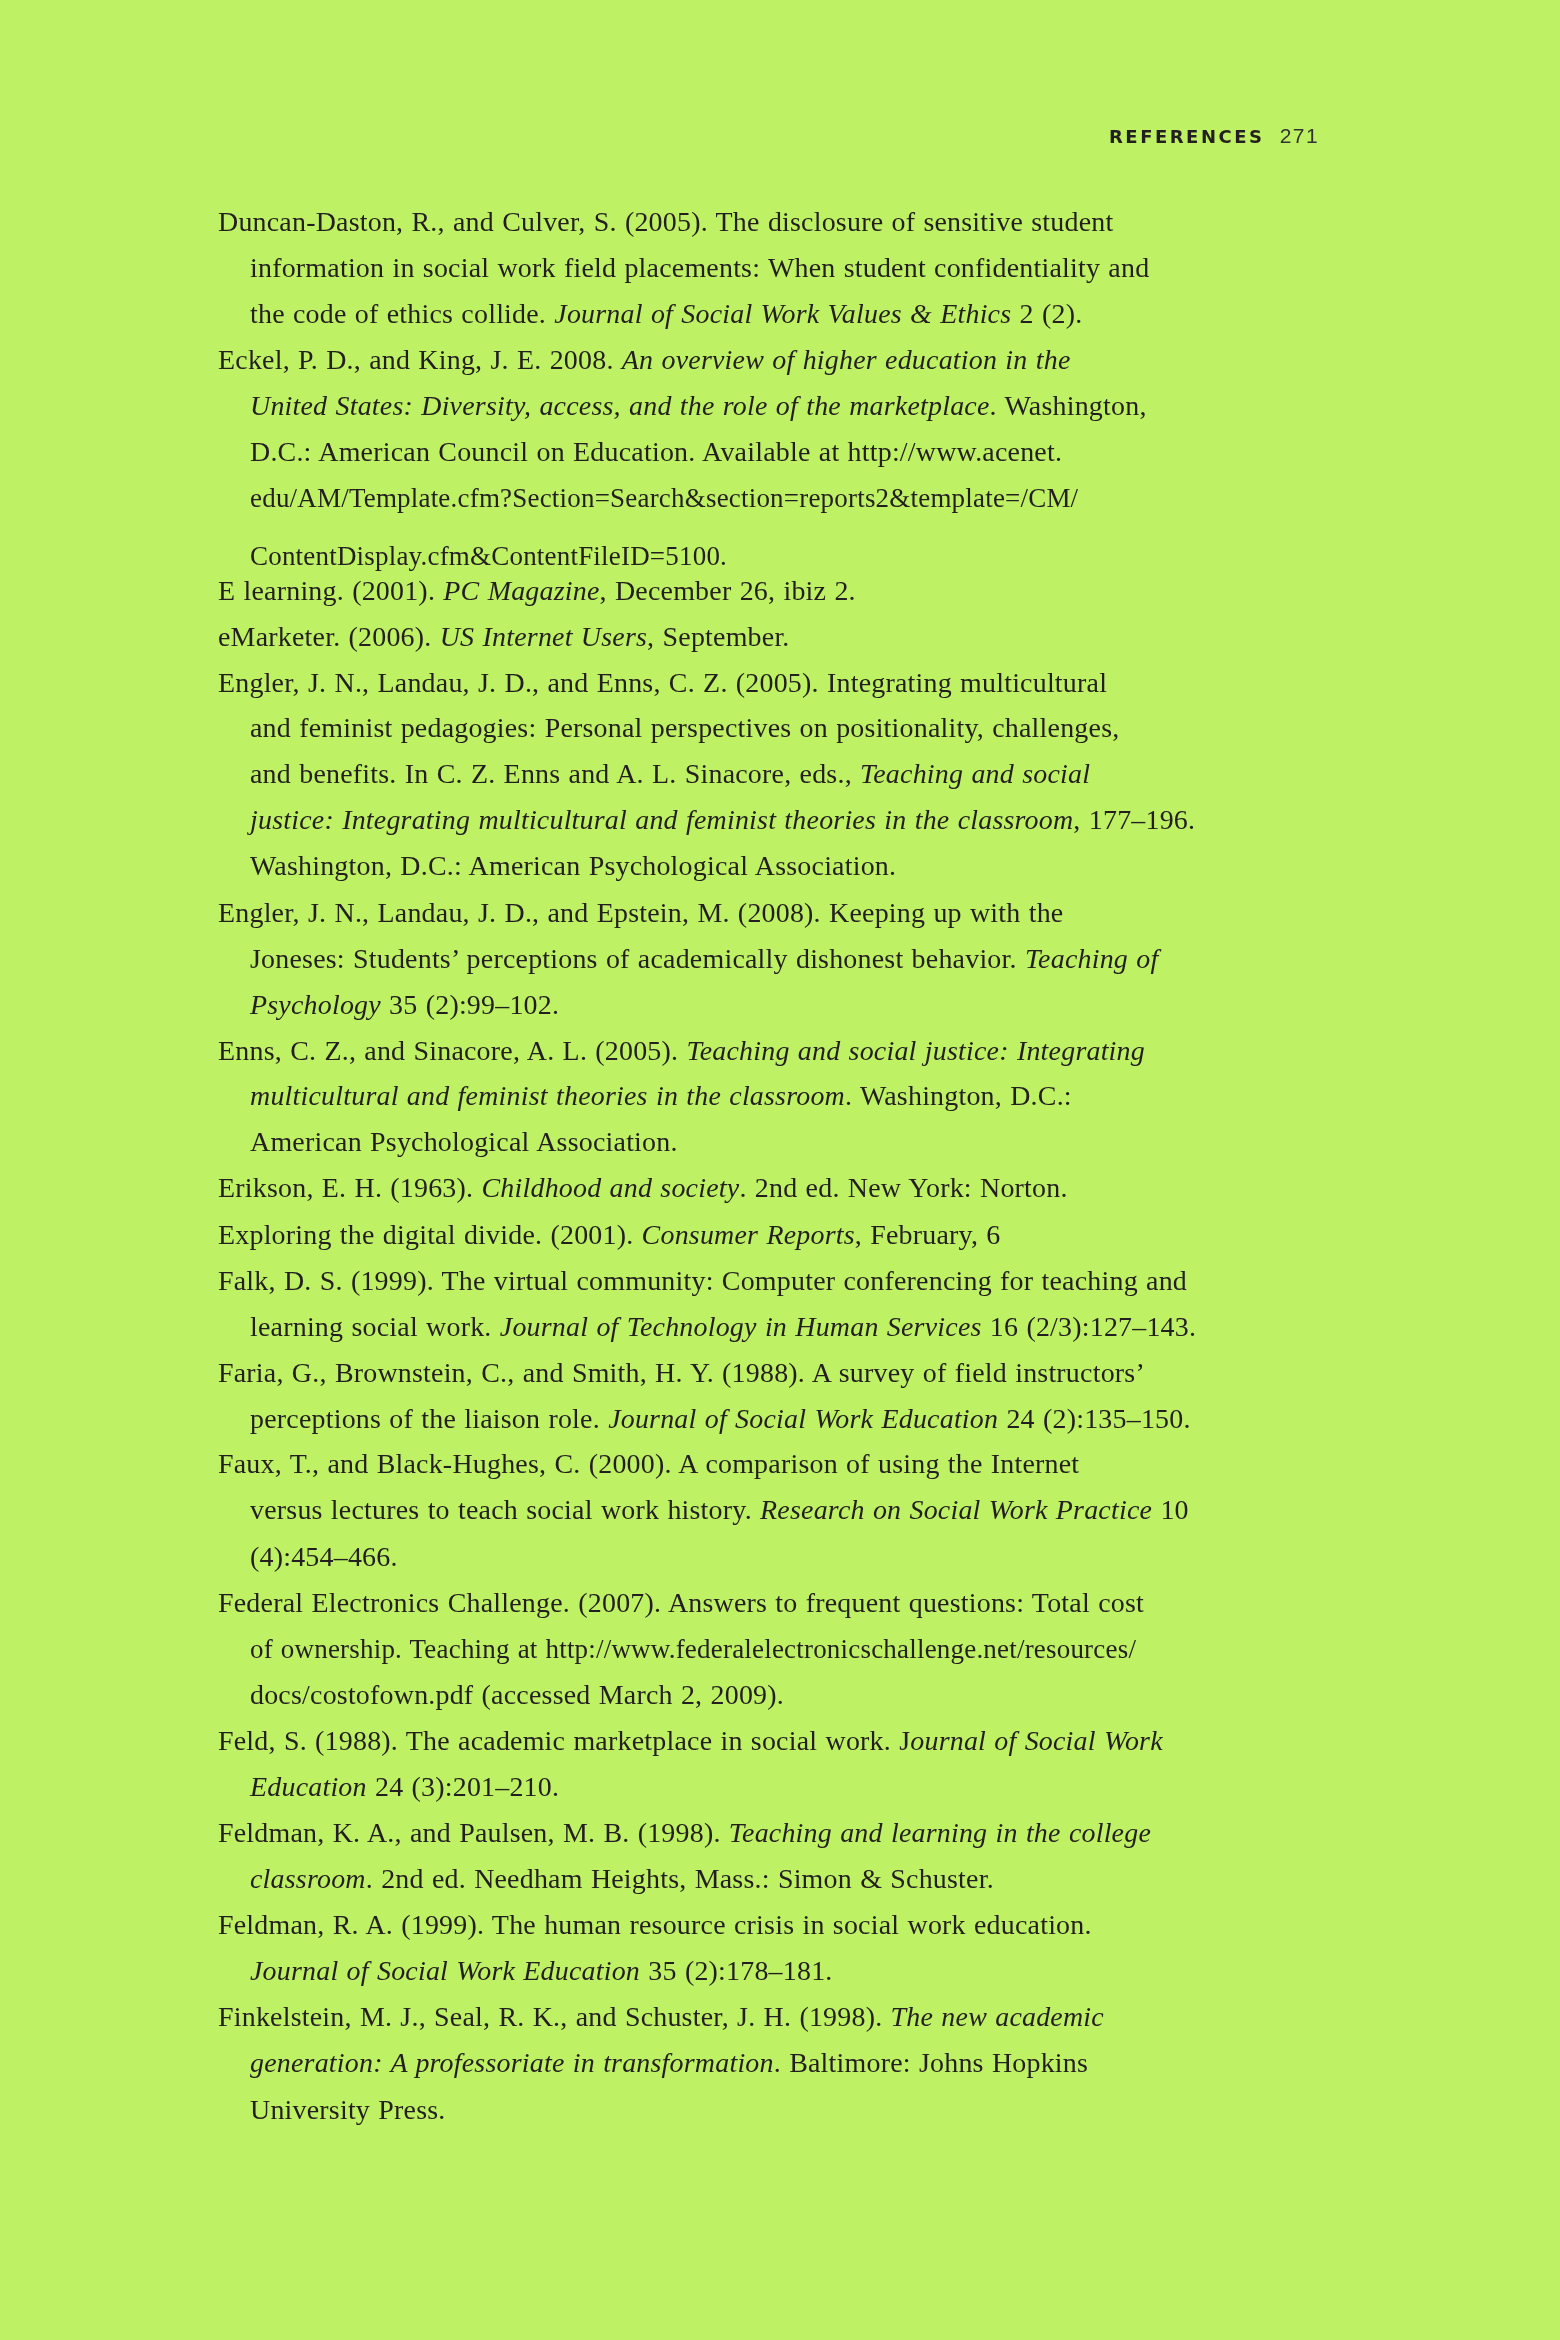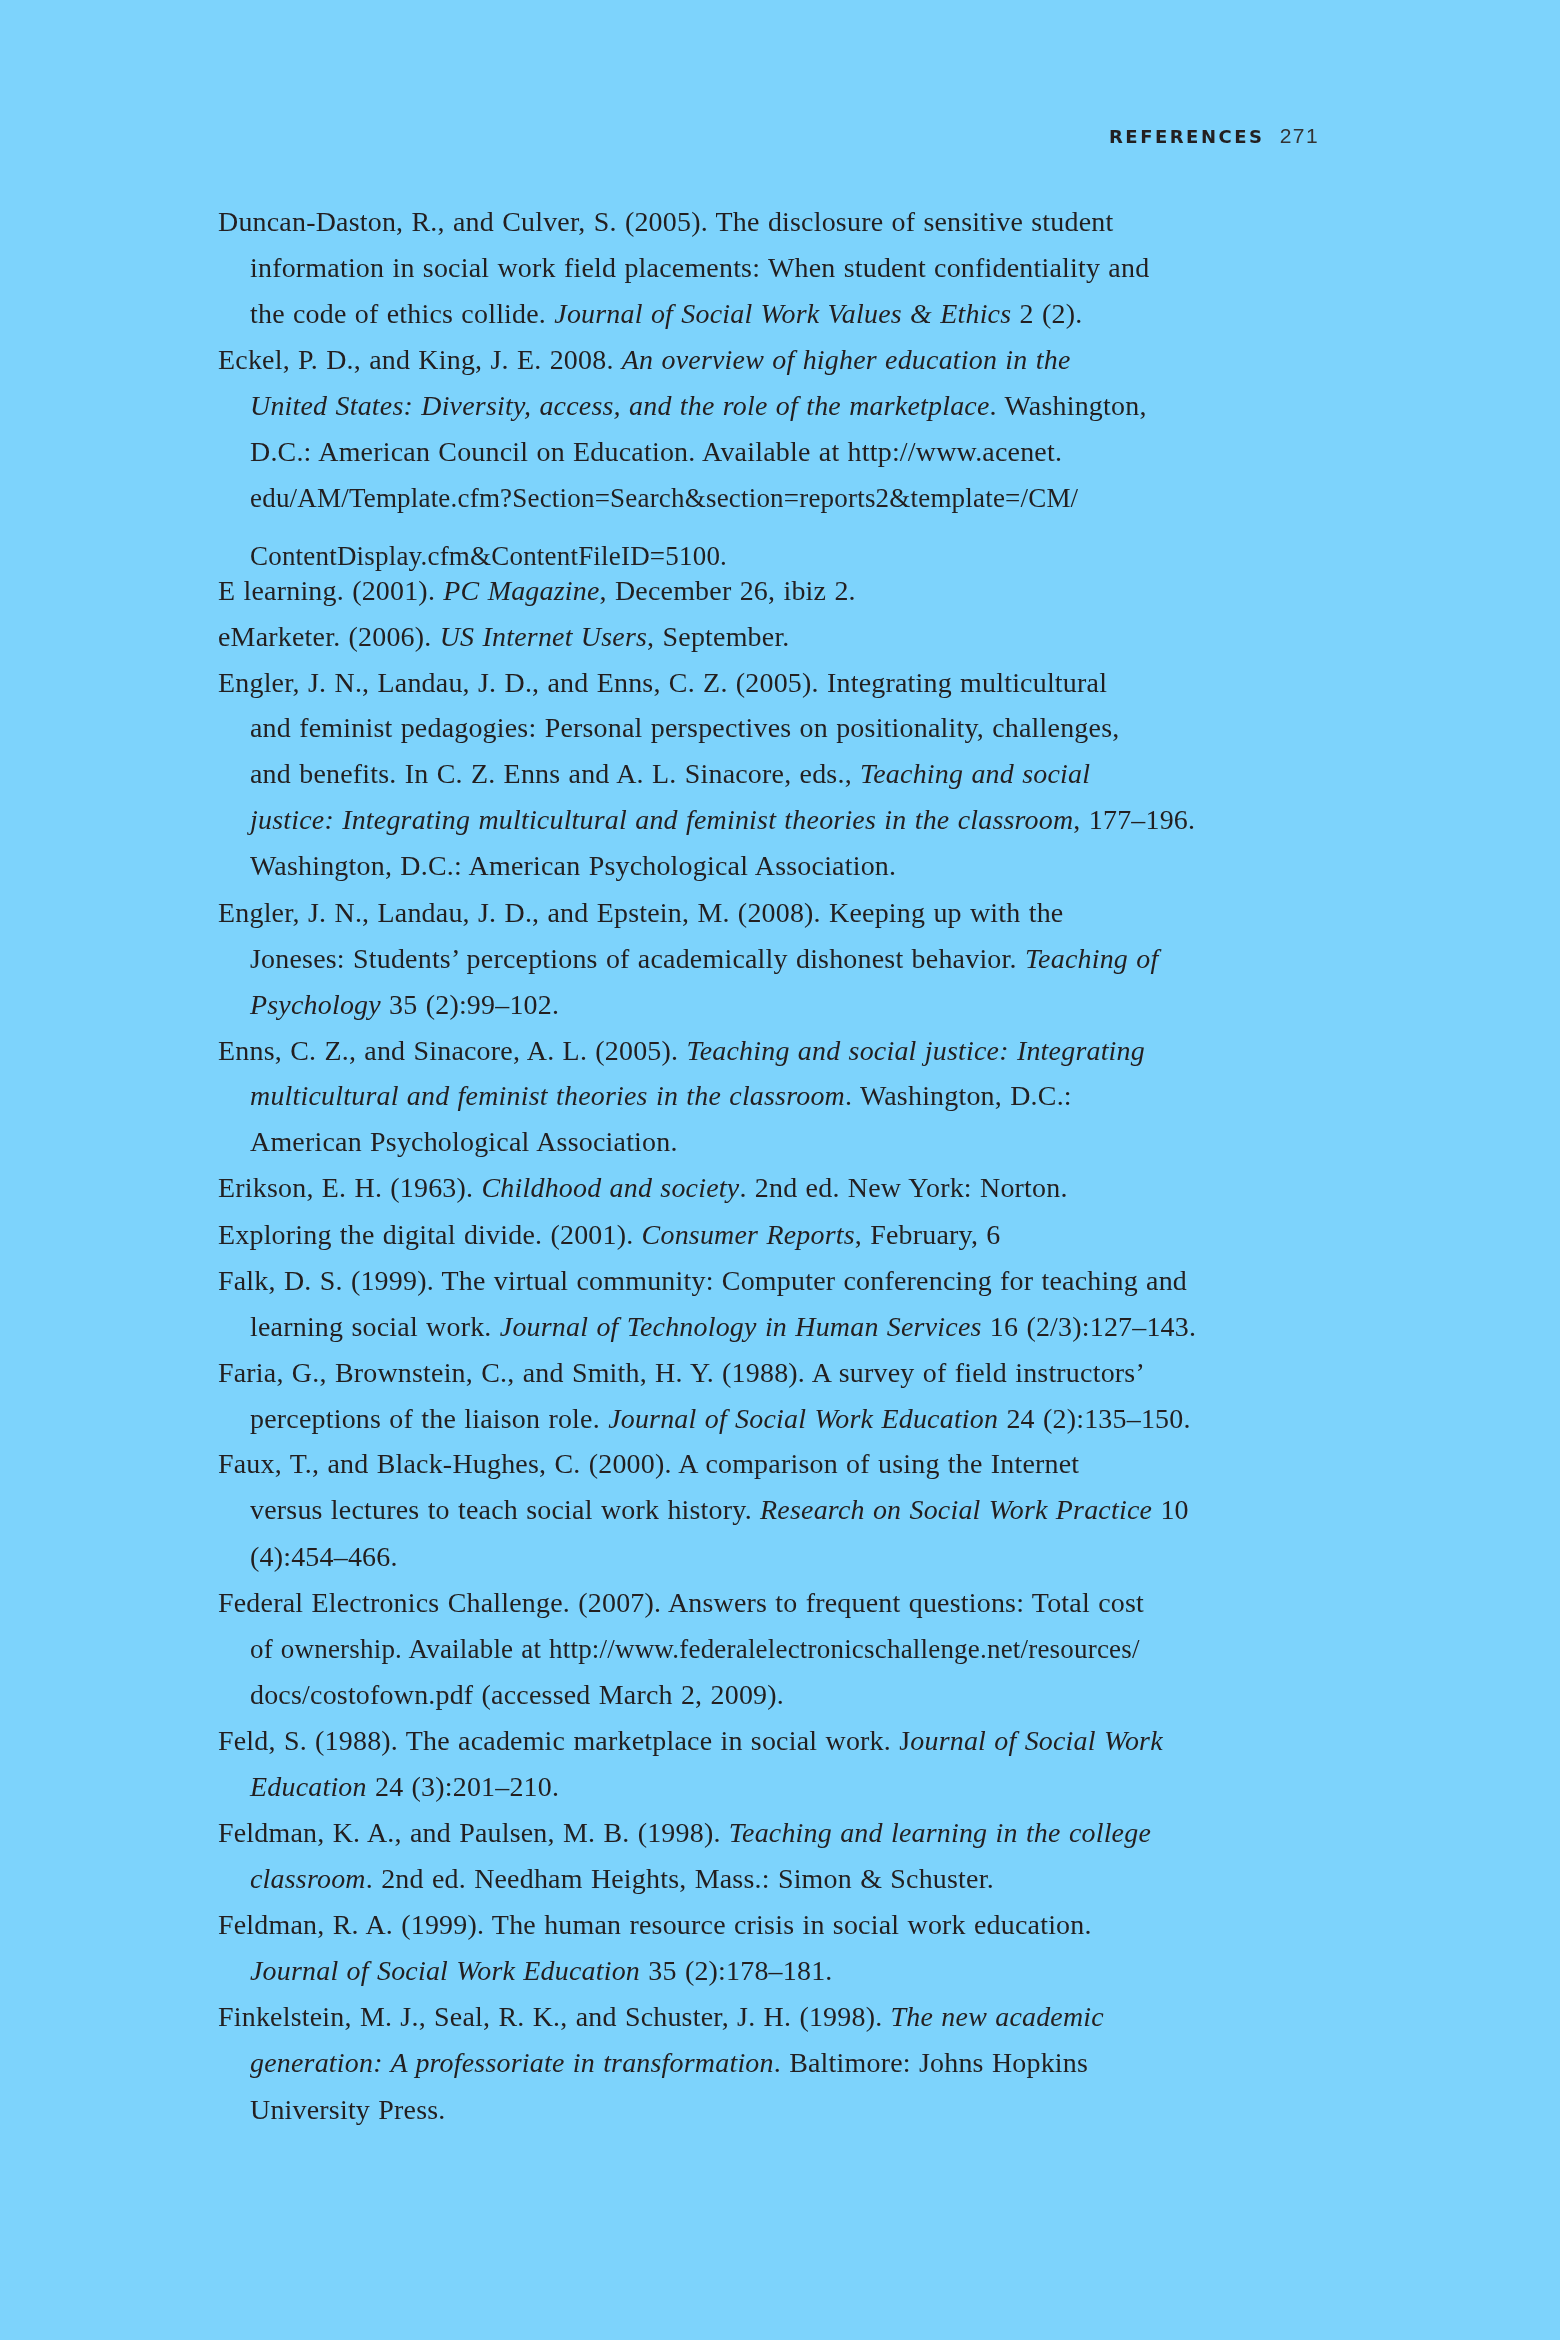--- a/index.html
+++ b/index.html
@@ -1,17 +1,17 @@
 <!DOCTYPE html>
 <html><head>
 <meta charset="utf-8">
 <style>
   html, body { margin: 0; padding: 0; background: #ffffff; }
   body { width: 1561px; height: 2341px; position: relative; overflow: hidden; }
-  .page { position: absolute; left: 0; top: 0; width: 1561px; height: 2341px; background: #7dd3fc; }
+  .page { position: absolute; left: 0; top: 0; width: 1561px; height: 2341px; background: #bef264; }
   .running-head { position: absolute; top: 124px; left: 1109px; width: 239px; height: 29px; white-space: nowrap; color: #231f20; }
   .rh-title { font-family: "DejaVu Sans", sans-serif; font-weight: bold; font-size: 18px; letter-spacing: 2.5px; }
   .rh-page { font-family: "Liberation Sans", sans-serif; font-size: 21px; letter-spacing: 1.4px; margin-left: 15.3px; color: #333; }
   .ref-line {
     position: absolute; left: 218px; height: 46px; line-height: 46px;
     font-family: "Liberation Serif", serif; font-size: 27px; color: #231f20;
     white-space: nowrap; letter-spacing: 0.2px; word-spacing: 1px;
     transform-origin: 0 50%;
   }
   .ref-line.cont { left: 250px; }
@@ -89,21 +89,21 @@
     </div>
 
     <div>
       <div class="ref-line" style="top:1441px;transform:scaleX(1.035)"><span>Faux, T., and Black-Hughes, C. (2000). A comparison of using the Internet</span></div>
       <div class="ref-line cont" style="top:1487px;transform:scaleX(1.035)"><span>versus lectures to teach social work history. </span><span class="it">Research on Social Work Practice</span><span> 10</span></div>
       <div class="ref-line cont" style="top:1534px;transform:scaleX(1.035)"><span>(4):454–466.</span></div>
     </div>
 
     <div>
       <div class="ref-line" style="top:1580px;transform:scaleX(1.035)"><span>Federal Electronics Challenge. (2007). Answers to frequent questions: Total cost</span></div>
-      <div class="ref-line cont" style="top:1626px;transform:scaleX(1.0)"><span>of ownership. Available at http://www.federalelectronicschallenge.net/resources/</span></div>
+      <div class="ref-line cont" style="top:1626px;transform:scaleX(1.0)"><span>of ownership. Teaching at http://www.federalelectronicschallenge.net/resources/</span></div>
       <div class="ref-line cont" style="top:1672px;transform:scaleX(1.035)"><span>docs/costofown.pdf (accessed March 2, 2009).</span></div>
     </div>
 
     <div>
       <div class="ref-line" style="top:1718px;transform:scaleX(1.035)"><span>Feld, S. (1988). The academic marketplace in social work. J</span><span class="it">ournal of Social Work</span></div>
       <div class="ref-line cont" style="top:1764px;transform:scaleX(1.035)"><span class="it">Education</span><span> 24 (3):201–210.</span></div>
     </div>
 
     <div>
       <div class="ref-line" style="top:1810px;transform:scaleX(1.035)"><span>Feldman, K. A., and Paulsen, M. B. (1998). </span><span class="it">Teaching and learning in the college</span></div>

